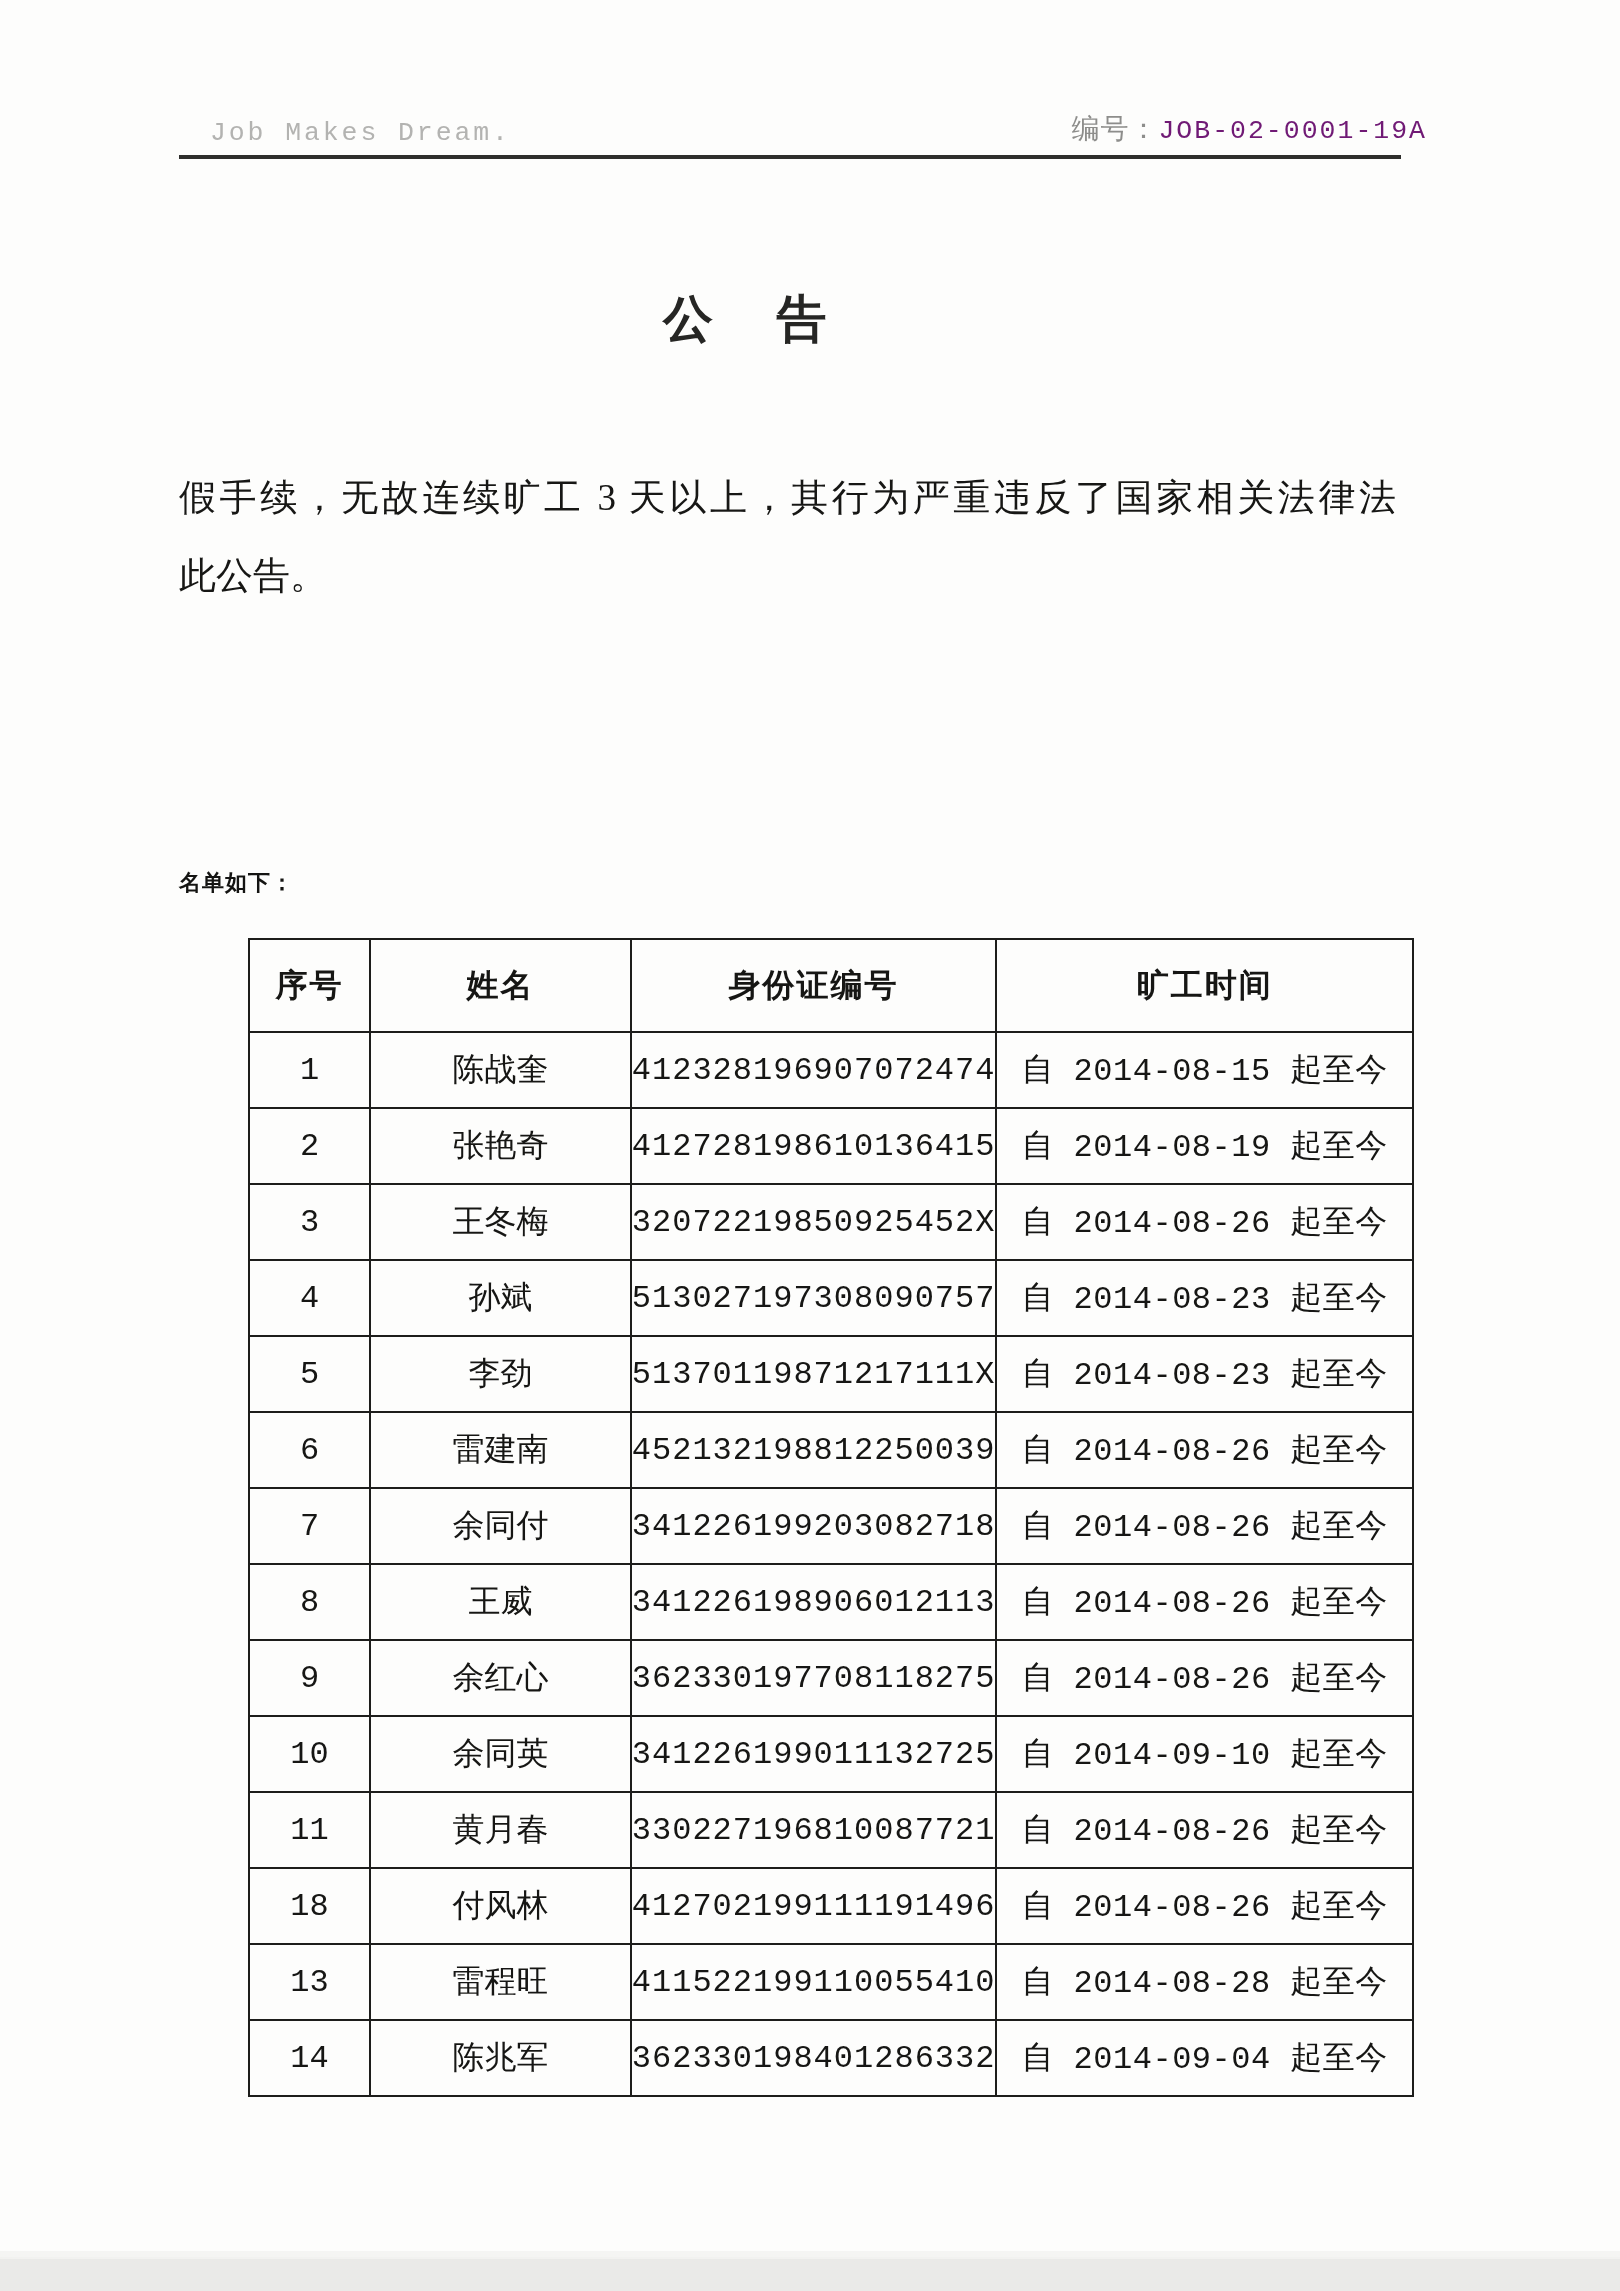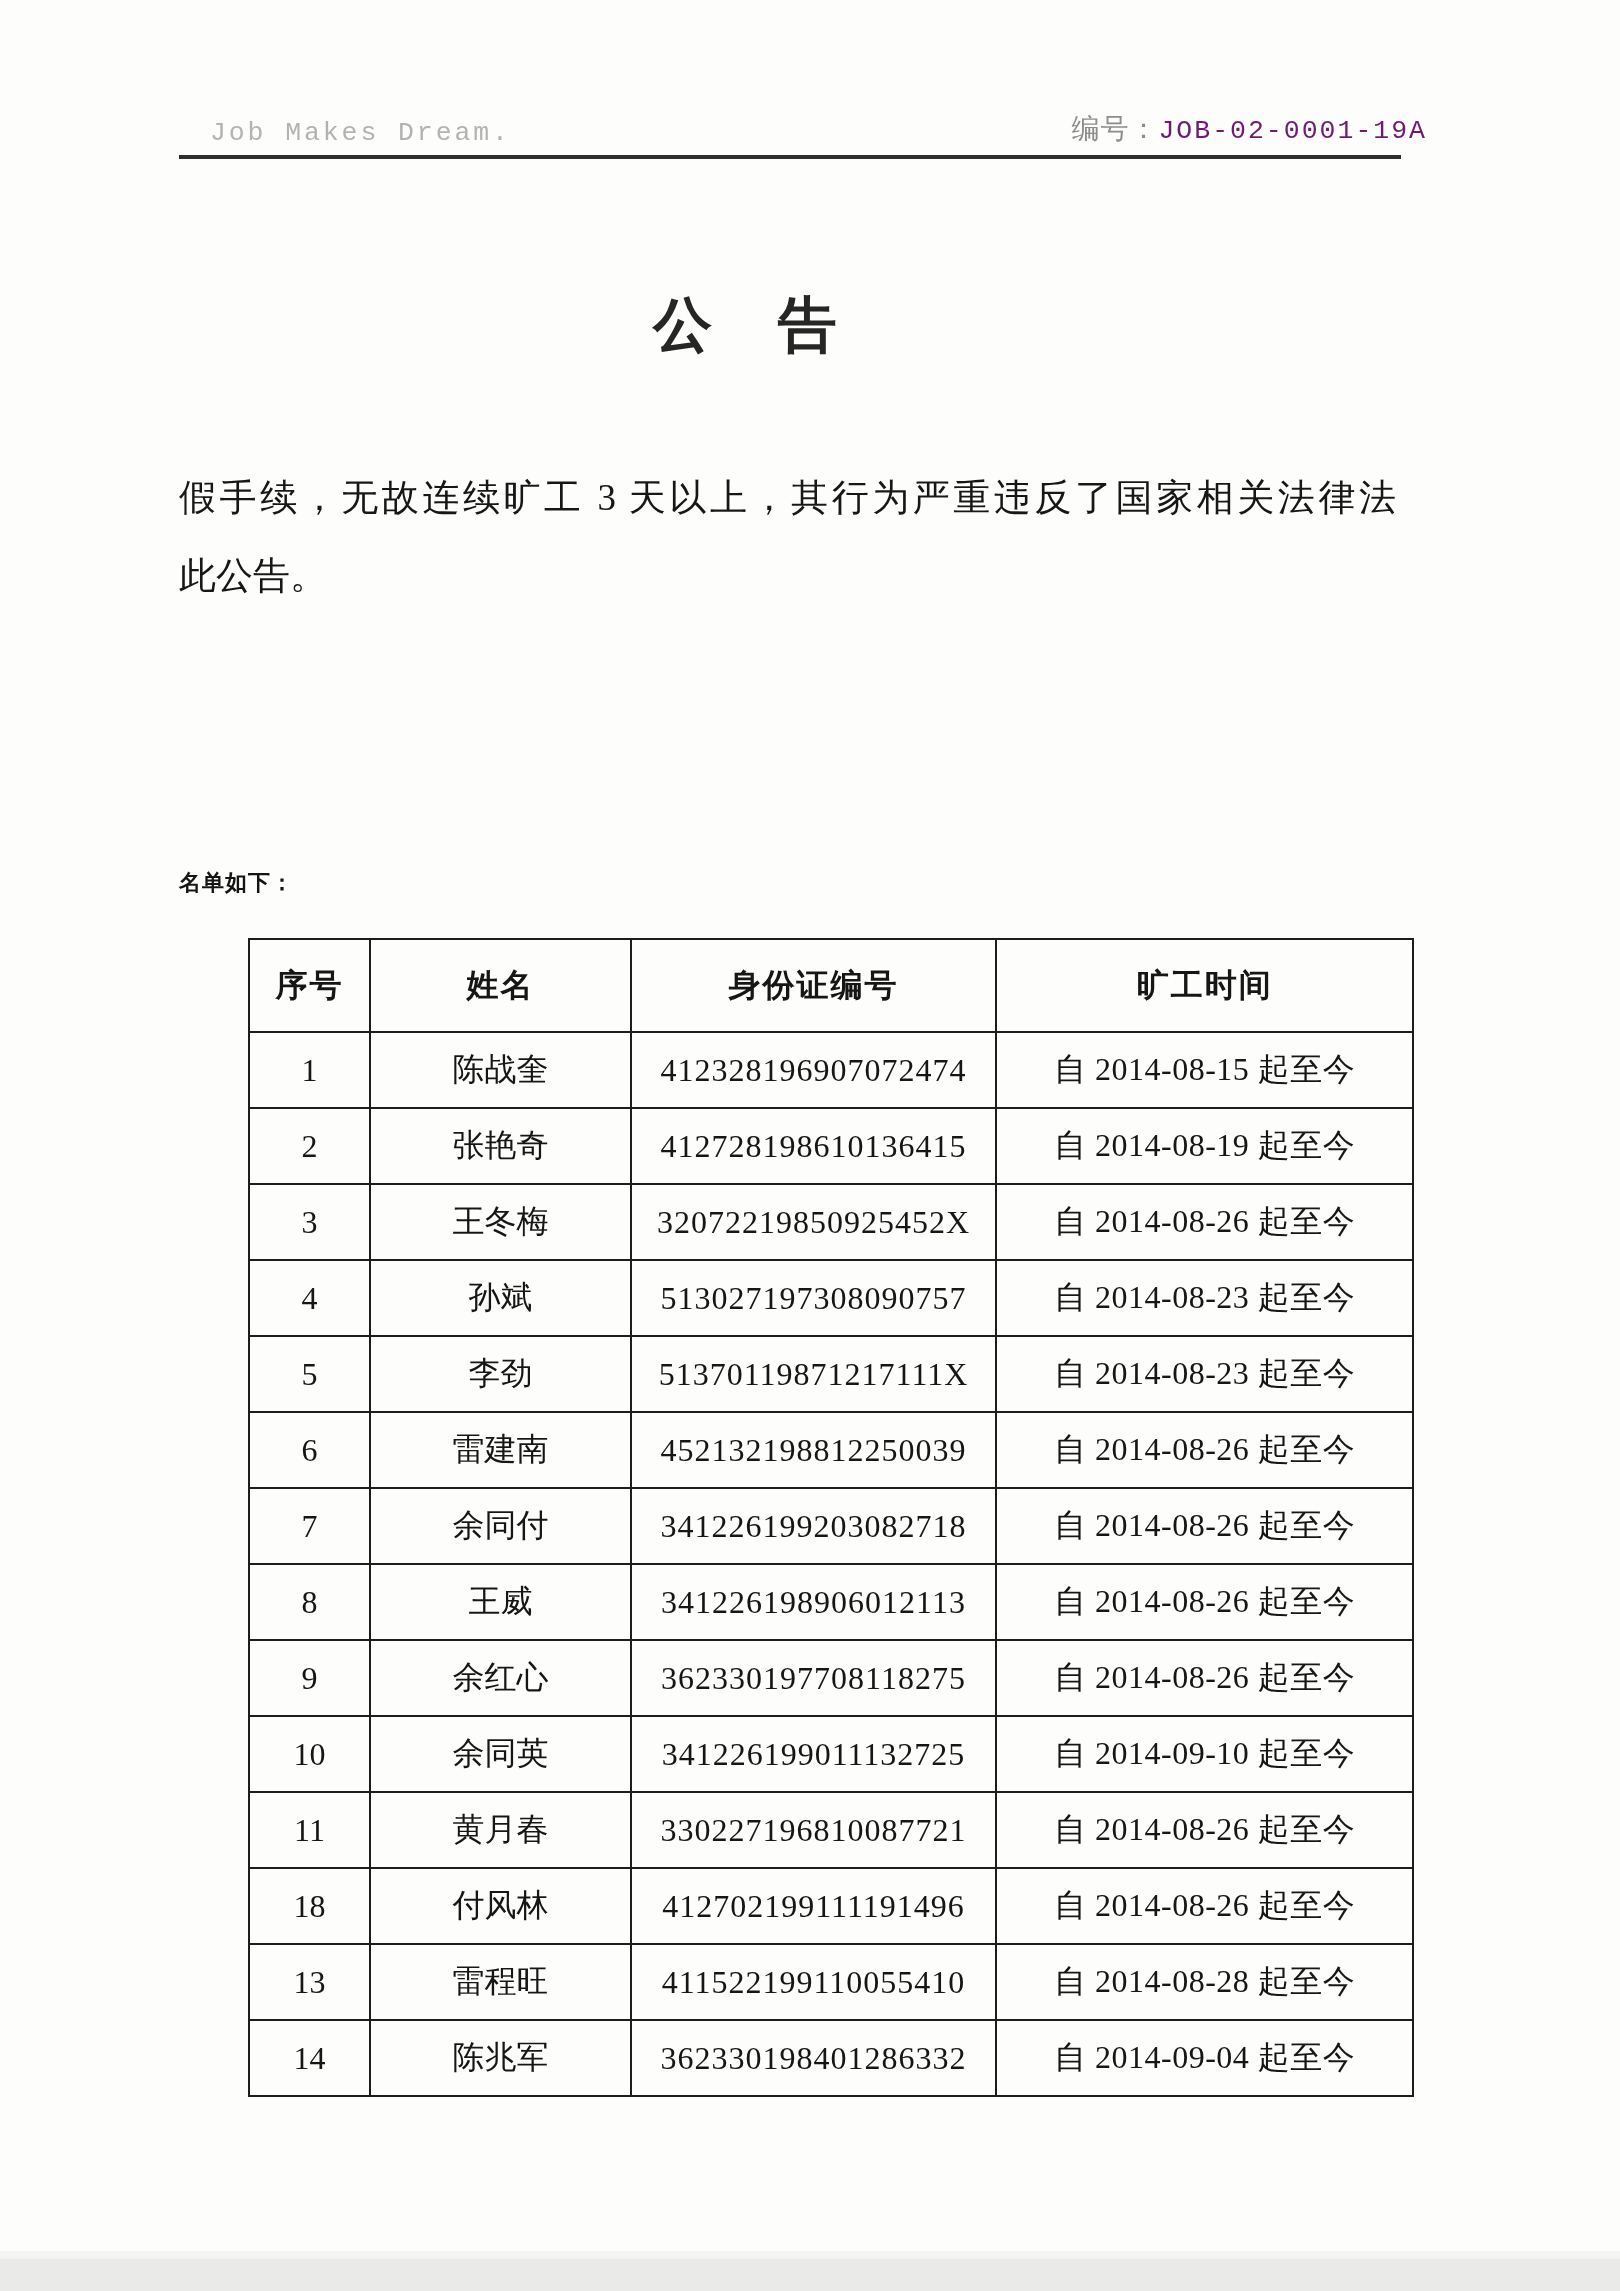--- a/index.html
+++ b/index.html
@@ -28,21 +28,21 @@
     font-size:26.5px;color:#701a75;letter-spacing:2px;
   }
   .head-rule{
     position:absolute;left:179px;top:155px;width:1222px;height:3.9px;
     background:#2e2e2c;
   }
   
   .title{
     position:absolute;left:179px;top:286px;width:1157px;
     text-align:center;
-    font-size:59px;font-weight:bold;color:#262624;
+    font-size:50px;font-weight:bold;color:#262624;
     letter-spacing:25.5px;
   }
   
   .paragraph{
     position:absolute;left:179px;top:459px;width:1217px;
   }
   .para-line{
     height:78px;line-height:78px;
     font-size:37px;color:#171715;
     text-align:justify;text-align-last:justify;
@@ -61,20 +61,21 @@
   .table-wrap{position:absolute;left:248px;top:938px;width:1166px;}
   table.notice{
     border-collapse:collapse;width:100%;table-layout:fixed;
     border:2.9px solid #1d1d1b;
   }
   table.notice th, table.notice td{
     border:2px solid #1d1d1b;
     text-align:center;vertical-align:middle;
     padding:0;
     color:#161614;
+    font-family:Liberation Mono, monospace;
   }
   table.notice th{
     height:91px;font-size:32px;font-weight:bold;letter-spacing:2px;
     border-bottom-width:2.9px;
   }
   table.notice td{height:74px;font-size:32px;}
   td.c0{font-size:30px;}
   td.c2{letter-spacing:1px;font-size:33px;}
   td.c3{letter-spacing:0.5px;}
   

